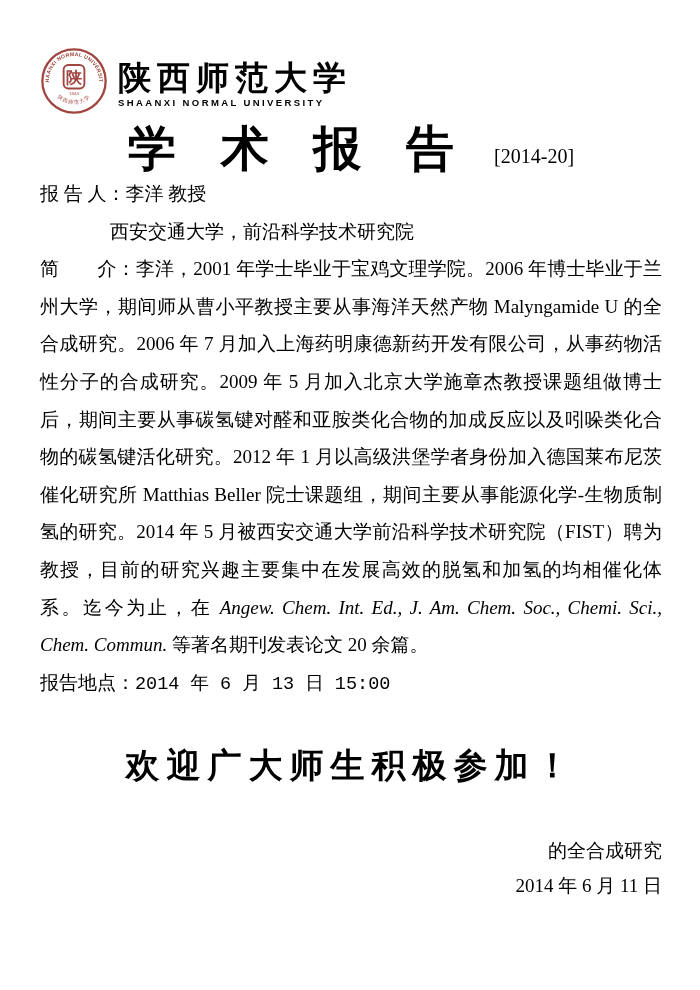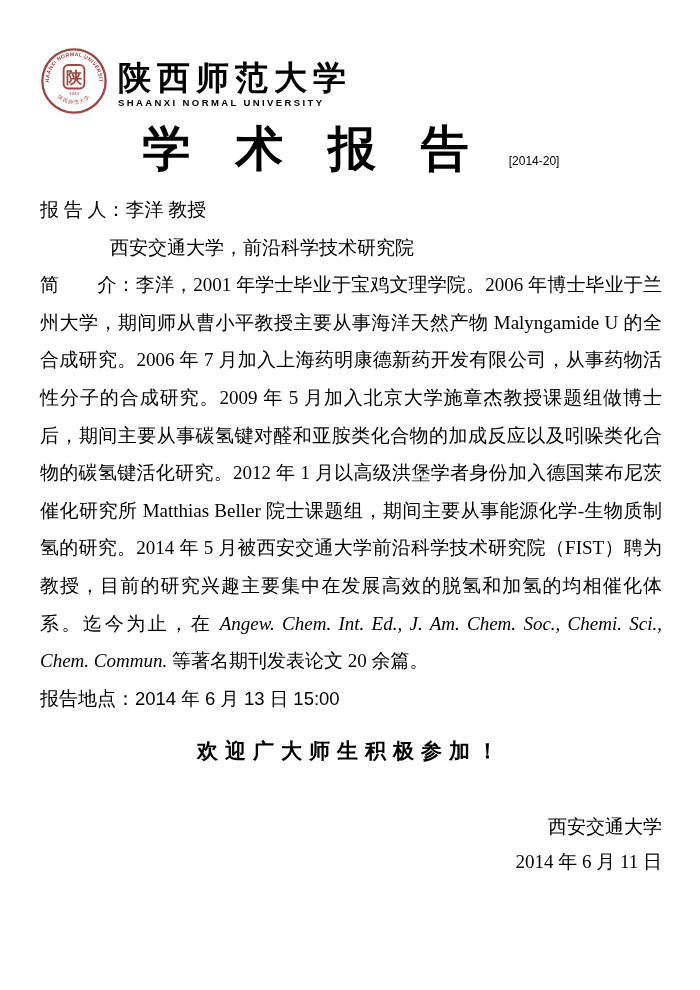--- a/index.html
+++ b/index.html
@@ -41,63 +41,62 @@
     margin-top: 1px;
     white-space: nowrap;
   }
 
   
   .titlebar {
     display: flex;
     justify-content: center;
     align-items: flex-end;
     margin-top: 4px;
-    margin-bottom: 16px;
   }
   .doc-title {
     margin: 0;
     font-family: "DejaVu Serif", serif;
     font-weight: bold;
     font-size: 48px;
     line-height: 54px;
     letter-spacing: 14px;
     white-space: nowrap;
   }
   .issue-number {
-    font-family: Liberation Sans, sans-serif;
-    font-size: 12px;
+    font-family: Liberation Serif, serif;
+    font-size: 20px;
     margin-left: 26px;
     padding-bottom: 7px;
     white-space: nowrap;
   }
 
   
   .content p {
     margin: 0;
     font-size: 19px;
     line-height: 37.6px;
     text-align: justify;
   }
   .label { white-space: nowrap; }
   .value-en {
     font-family: "Liberation Serif", serif;
     font-weight: bold;
   }
   .affiliation { padding-left: 70px; text-align: right; }
   .journals { font-style: italic; font-family: "Liberation Serif", serif; }
-  .value-sans { font-family: Liberation Sans, sans-serif; font-size: 18.5px; }
+  .value-sans { font-family: Liberation Mono, monospace; font-size: 18.5px; }
   .no-justify { text-align: left !important; }
 
   
   .welcome {
-    margin-top: 20px;
+    margin-top: 40px;
     text-align: center;
     font-family: "DejaVu Serif", serif;
     font-weight: bold;
-    font-size: 21px;
+    font-size: 34px;
     letter-spacing: 7px;
     white-space: nowrap;
   }
   .signature {
     margin-top: 44px;
     text-align: right;
     font-size: 19px;
     line-height: 35px;
   }
 </style>
@@ -140,17 +139,17 @@
 
     <p><span class="label">简　　介：</span><span>李洋，2001 年学士毕业于宝鸡文理学院。2006 年博士毕业于兰州大学，期间师从曹小平教授主要从事海洋天然产物 Malyngamide U 的全合成研究。2006 年 7 月加入上海药明康德新药开发有限公司，从事药物活性分子的合成研究。2009 年 5 月加入北京大学施章杰教授课题组做博士后，期间主要从事碳氢键对醛和亚胺类化合物的加成反应以及吲哚类化合物的碳氢键活化研究。2012 年 1 月以高级洪堡学者身份加入德国莱布尼茨催化研究所 Matthias Beller 院士课题组，期间主要从事能源化学-生物质制氢的研究。2014 年 5 月被西安交通大学前沿科学技术研究院（FIST）聘为教授，目前的研究兴趣主要集中在发展高效的脱氢和加氢的均相催化体系。迄今为止，在 </span><span class="journals">Angew. Chem. Int. Ed., J. Am. Chem. Soc., Chemi. Sci., Chem. Commun.</span><span> 等著名期刊发表论文 20 余篇。</span></p>
 
     <p class="no-justify"><span class="label">报告地点：</span><span class="value-sans">2014 年 6 月 13 日  15:00</span></p>
 
   </main>
 
   <div class="welcome">欢迎广大师生积极参加！</div>
 
   <div class="signature">
-    <div>西安交通大学</div>
+    <div>的全合成研究</div>
     <div>2014 年 6 月 11 日</div>
   </div>
 
 </div>
 
 </body></html>

